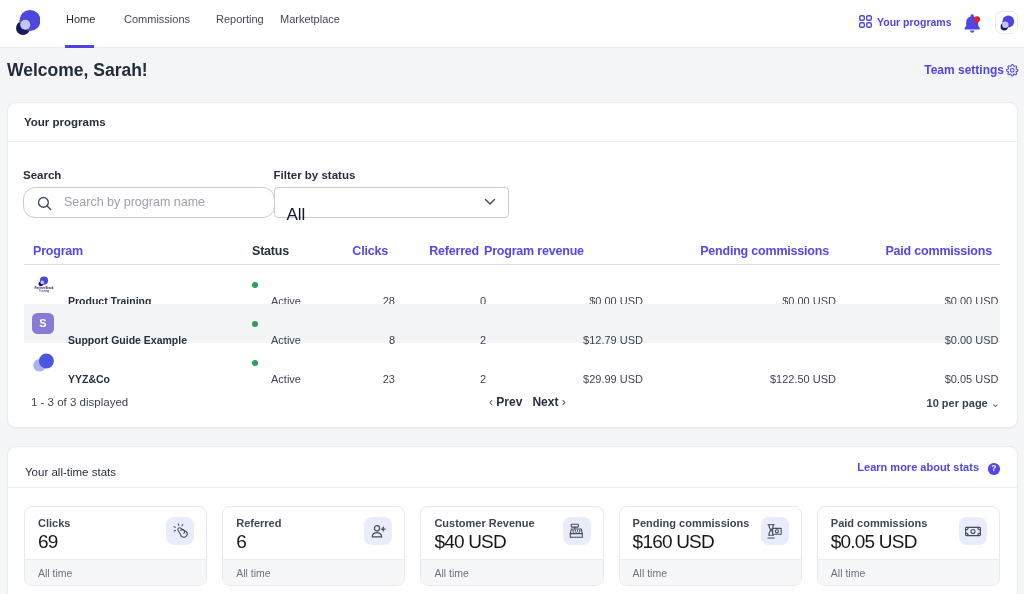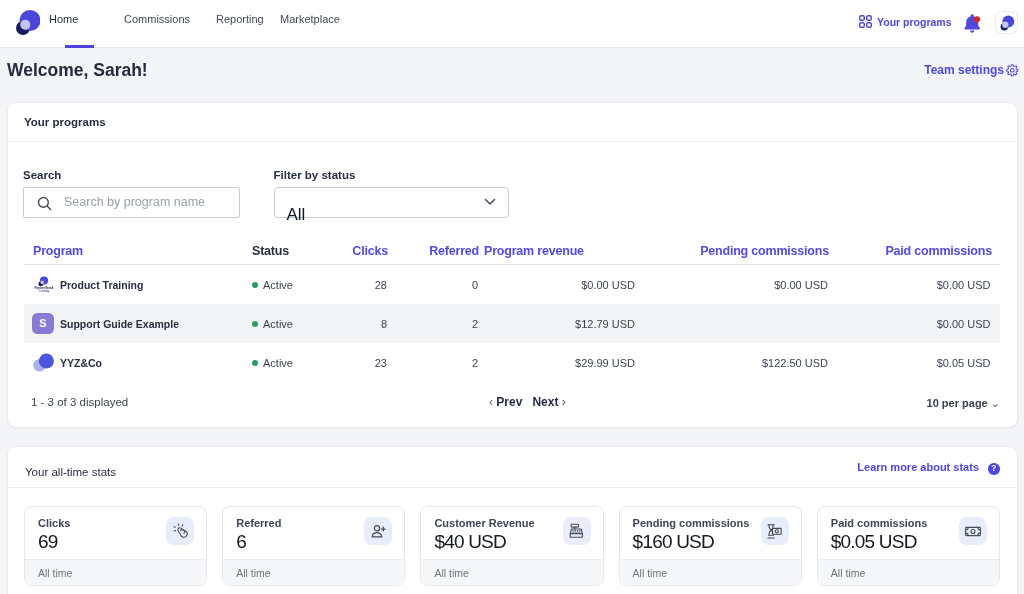--- a/index.html
+++ b/index.html
@@ -11,42 +11,42 @@
 
   
   #hdr { position:absolute; top:0; left:0; width:1024px; height:48px; background:#fff; border-bottom:1px solid #e9eaee; }
   .nav { position:absolute; top:0; height:38px; line-height:38px; font-size:11px; color:#424957; }
   #underline { position:absolute; left:65px; top:45px; width:29px; height:3px; background:#4f43e0; }
 
   
   .th { position:absolute; top:243.5px; font-size:12.5px; font-weight:bold; letter-spacing:-0.2px; color:#5348e8; }
   .thd { color:#272e3f; }
   .row { position:absolute; left:8px; width:1006px; height:39px; }
-  .cell { position:absolute; top:0; height:39px; line-height:40px; font-size:11px; color:#3d4452; }
+  .cell { position:absolute; top:16px; height:39px; line-height:40px; font-size:11px; color:#3d4452;margin-left:8px; }
   .rnum { text-align:right; }
   .pname { font-weight:bold; color:#272e3f; font-size:10.5px; }
   .dot { position:absolute; width:6px; height:6px; border-radius:50%; background:#2a9d5c; left:244px; top:16.5px; }
 
   
   .stat { position:relative; flex:1; background:#fff; border:1px solid #e7e8ed; border-radius:8px; height:80px; overflow:hidden; }
   .stat .lb { position:absolute; left:13px; top:9.5px; font-size:11px; font-weight:bold; color:#3f4554; }
   .stat .vl { position:absolute; left:13px; top:24px; font-size:19px; font-weight:normal; letter-spacing:-0.8px; color:#14181f; }
   .stat .chip { position:absolute; right:12px; top:10px; width:28px; height:28px; background:#e9ecfa; border-radius:8px; display:flex; align-items:center; justify-content:center; }
   .stat .ft { position:absolute; left:0; right:0; bottom:0; height:26px; background:#f6f7f9; border-top:1px solid #ebecf0; font-size:10.5px; color:#6c727e; line-height:26px; padding-left:13px; }
 </style>
 </head>
 <body>
 
 <div id="hdr">
   <svg class="abs" style="left:8px;top:2px" width="32" height="34" viewBox="0 0 32 34">
     <circle cx="15" cy="26" r="7" fill="#181a5e"></circle>
     <circle cx="22" cy="18.5" r="10.5" fill="#4b46de"></circle>
     <circle cx="17.3" cy="22.8" r="5" fill="#c5c4f0"></circle>
   </svg>
-  <span class="nav" style="left:49px;color:#272d3c">Home</span>
+  <span class="nav" style="left:66px;color:#272d3c">Home</span>
   <span class="nav" style="left:124px">Commissions</span>
   <span class="nav" style="left:216px">Reporting</span>
   <span class="nav" style="left:280px">Marketplace</span>
   <div id="underline"></div>
 
   <svg class="abs" style="left:859px;top:15px" width="13" height="13" viewBox="0 0 13 13" fill="none" stroke="#4f46e5" stroke-width="1.4">
     <rect x="0.7" y="0.7" width="4.6" height="4.6" rx="1.4"></rect>
     <rect x="7.7" y="0.7" width="4.6" height="4.6" rx="1.4"></rect>
     <rect x="0.7" y="7.7" width="4.6" height="4.6" rx="1.4"></rect>
     <rect x="7.7" y="7.7" width="4.6" height="4.6" rx="1.4"></rect>
@@ -73,21 +73,21 @@
 <svg class="abs" style="left:1006px;top:64px" width="12.5" height="12.5" viewBox="0 0 24 24" fill="none" stroke="#4f46e5" stroke-width="2">
   <path d="M12 15.5a3.5 3.5 0 1 0 0-7 3.5 3.5 0 0 0 0 7z"></path>
   <path d="M19.4 15a1.7 1.7 0 0 0 .34 1.87l.06.06a2 2 0 1 1-2.83 2.83l-.06-.06a1.7 1.7 0 0 0-1.87-.34 1.7 1.7 0 0 0-1.03 1.56V21a2 2 0 1 1-4 0v-.09a1.7 1.7 0 0 0-1.11-1.56 1.7 1.7 0 0 0-1.87.34l-.06.06a2 2 0 1 1-2.83-2.83l.06-.06a1.7 1.7 0 0 0 .34-1.87 1.7 1.7 0 0 0-1.56-1.03H3a2 2 0 1 1 0-4h.09a1.7 1.7 0 0 0 1.56-1.11 1.7 1.7 0 0 0-.34-1.87l-.06-.06a2 2 0 1 1 2.83-2.83l.06.06a1.7 1.7 0 0 0 1.87.34h.08a1.7 1.7 0 0 0 1.03-1.56V3a2 2 0 1 1 4 0v.09a1.7 1.7 0 0 0 1.03 1.56 1.7 1.7 0 0 0 1.87-.34l.06-.06a2 2 0 1 1 2.83 2.83l-.06.06a1.7 1.7 0 0 0-.34 1.87v.08a1.7 1.7 0 0 0 1.56 1.03H21a2 2 0 1 1 0 4h-.09a1.7 1.7 0 0 0-1.56 1.03z"></path>
 </svg>
 
 <div class="card abs" style="left:6.5px;top:102px;width:1011px;height:326px"></div>
 <div class="abs" style="left:24px;top:116px;font-size:11.5px;font-weight:bold;color:#272e3f">Your programs</div>
 <div class="abs" style="left:7.5px;top:141px;width:1009px;height:1px;background:#eceded"></div>
 
 <div class="abs" style="left:23px;top:168.5px;font-size:11.5px;font-weight:bold;color:#272e3f">Search</div>
-<div class="abs" style="left:23px;top:187px;width:217px;height:31px;background:#fff;border:1px solid #c7ccd6;border-radius:2px">
+<div class="abs" style="left:23px;top:187px;width:252px;height:31px;background:#fff;border:1px solid #c7ccd6;border-radius:12px">
   <svg style="position:absolute;left:13px;top:8px" width="15" height="15" viewBox="0 0 15 15" fill="none" stroke="#444b59" stroke-width="1.4">
     <circle cx="6.4" cy="6.4" r="4.9"></circle>
       <path d="M10.1 10.1 L13.6 13.6" stroke-linecap="round"></path>
   </svg>
   <span style="position:absolute;left:40px;top:0;line-height:29px;font-size:12.5px;color:#9aa1ac">Search by program name</span>
 </div>
 
 <div class="abs" style="left:273.5px;top:168.5px;font-size:11.5px;font-weight:bold;color:#272e3f">Filter by status</div>
 <div class="abs" style="left:273.5px;top:187px;width:235px;height:31px;background:#fff;border:1px solid #c7ccd6;border-radius:4px">
   <span style="position:absolute;left:12px;top:12px;line-height:29px;font-size:17px;color:#0f172a">All</span>

